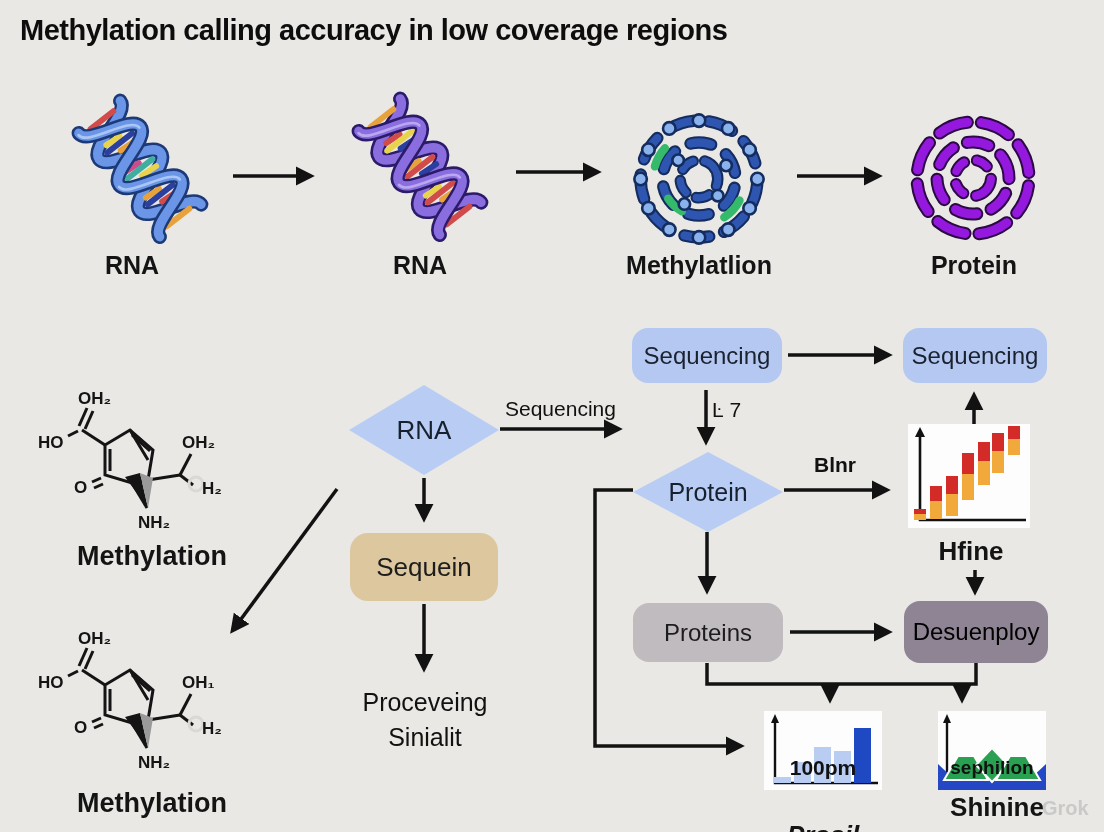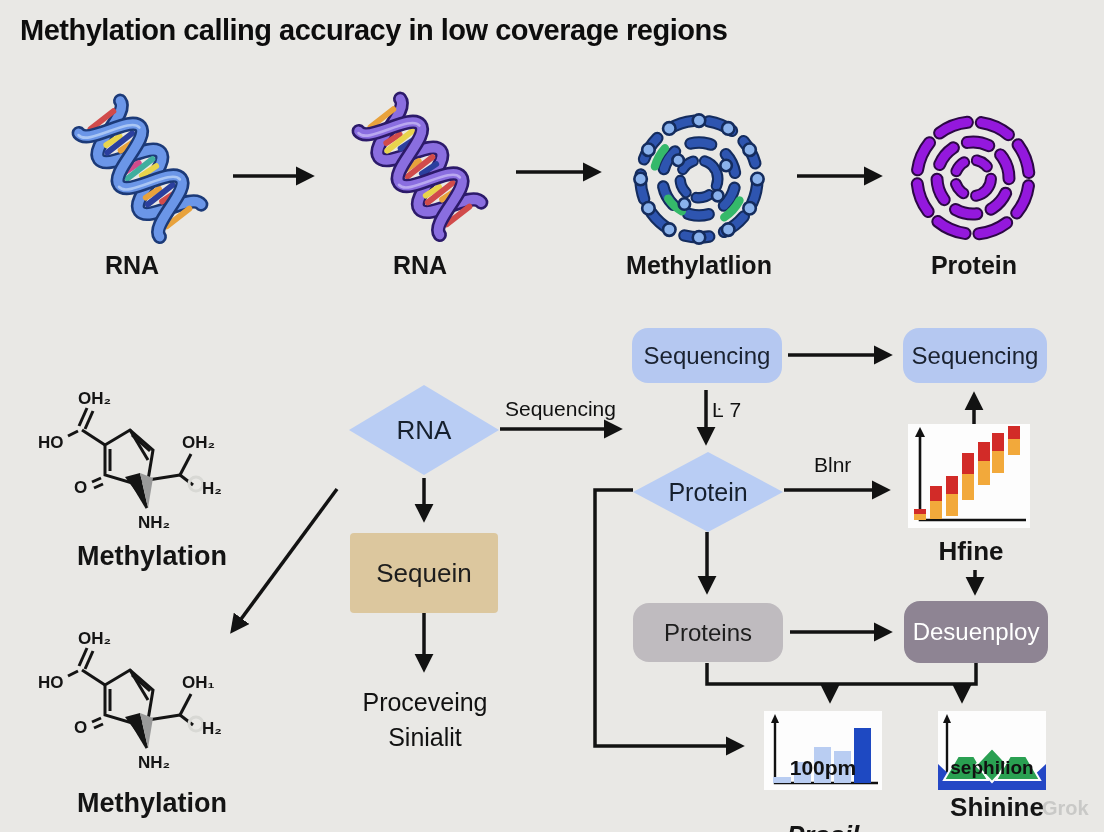--- a/index.html
+++ b/index.html
@@ -218,31 +218,31 @@
       <text x="44" y="111">O</text>
       <text x="152" y="66">OH₁</text>
       <text x="172" y="112">H₂</text>
       <text x="108" y="146">NH₂</text>
     </g>
   </svg>
   <div class="abs chem-cap" style="left:52px;top:788px;width:200px;">Methylation</div>
 
   <div class="abs diamond" style="left:349px;top:385px;width:150px;height:90px;background:#b9cdf4;">RNA</div>
   <div class="abs edge-label" style="left:505px;top:397px;">Sequencing</div>
-  <div class="abs fbox" style="left:350px;top:533px;width:148px;height:80px;background:#dcc79e;border-radius:4px;font-size:26px;color:#1d1d1d;">Sequein</div>
+  <div class="abs fbox" style="left:350px;top:533px;width:148px;height:68px;background:#dcc79e;border-radius:18px;font-size:26px;color:#1d1d1d;">Sequein</div>
   <div class="abs" style="left:330px;top:685px;width:190px;text-align:center;font-size:25px;font-weight:500;color:#111;line-height:35px;z-index:3;">
     <div>Proceveing</div>
     <div>Sinialit</div>
   </div>
 
   <div class="abs fbox" style="left:632px;top:328px;width:150px;height:55px;background:#b5c8f1;">Sequencing</div>
   <div class="abs fbox" style="left:903px;top:328px;width:144px;height:55px;background:#b5c8f1;">Sequencing</div>
   <div class="abs edge-label" style="left:712px;top:398px;">Ŀ 7</div>
   <div class="abs diamond" style="left:633px;top:452px;width:150px;height:80px;background:#b9cdf4;font-size:25px;">Protein</div>
-  <div class="abs edge-label" style="left:814px;top:453px;">Blnr</div>
+  <div class="abs edge-label" style="left:814px;top:453px;font-weight:bold;">Blnr</div>
 
   <div class="abs panel" style="left:908px;top:424px;width:122px;height:104px;">
     <svg class="axis" viewBox="0 0 122 104">
       <path d="M12,12 L12,96 L118,96" stroke="#111" stroke-width="2.6" fill="none"></path>
       <path d="M7,13 L12,3 L17,13 Z" fill="#111"></path>
     </svg>
     <div class="bars" id="hfile-bars">
         <div class="stackbar" style="left: 5%; top: 82%; height: 10%;">
           <div class="r" style="background:#d22b28"></div>
           <div class="o" style="background:#f2a93b"></div>
@@ -269,21 +269,21 @@
         </div>
         <div class="stackbar" style="left: 82%; top: 2%; height: 28%;">
           <div class="r" style="background:#d22b28"></div>
           <div class="o" style="background:#f2a93b"></div>
         </div>
       </div>
   </div>
   <div class="abs cap cap26" style="left:916px;top:536px;width:110px;">Hfine</div>
 
   <div class="abs fbox" style="left:633px;top:603px;width:150px;height:59px;background:#bfbbbf;color:#1d1d1d;">Proteins</div>
-  <div class="abs fbox" style="left:904px;top:601px;width:144px;height:62px;background:#8e8493;color:#ffffff;">Desuenploy</div>
+  <div class="abs fbox" style="left:904px;top:601px;width:144px;height:62px;background:#8e8493;color:#000000;">Desuenploy</div>
 
   <div class="abs panel" style="left:764px;top:711px;width:118px;height:79px;">
     <svg class="axis" viewBox="0 0 118 79">
       <path d="M11,11 L11,72 L114,72" stroke="#111" stroke-width="2.4" fill="none"></path>
       <path d="M7,12 L11,3 L15,12 Z" fill="#111"></path>
     </svg>
     <div class="chart-title" style="top:3px;font-size:21px;">100pm</div>
     <div class="bars" id="prosil-bars">
         <div class="bbar" style="left: 8%; bottom: 9%; height: 8%; background: rgb(185, 205, 242);"></div>
         <div class="bbar" style="left: 25%; bottom: 9%; height: 26%; background: rgb(185, 205, 242);"></div>

